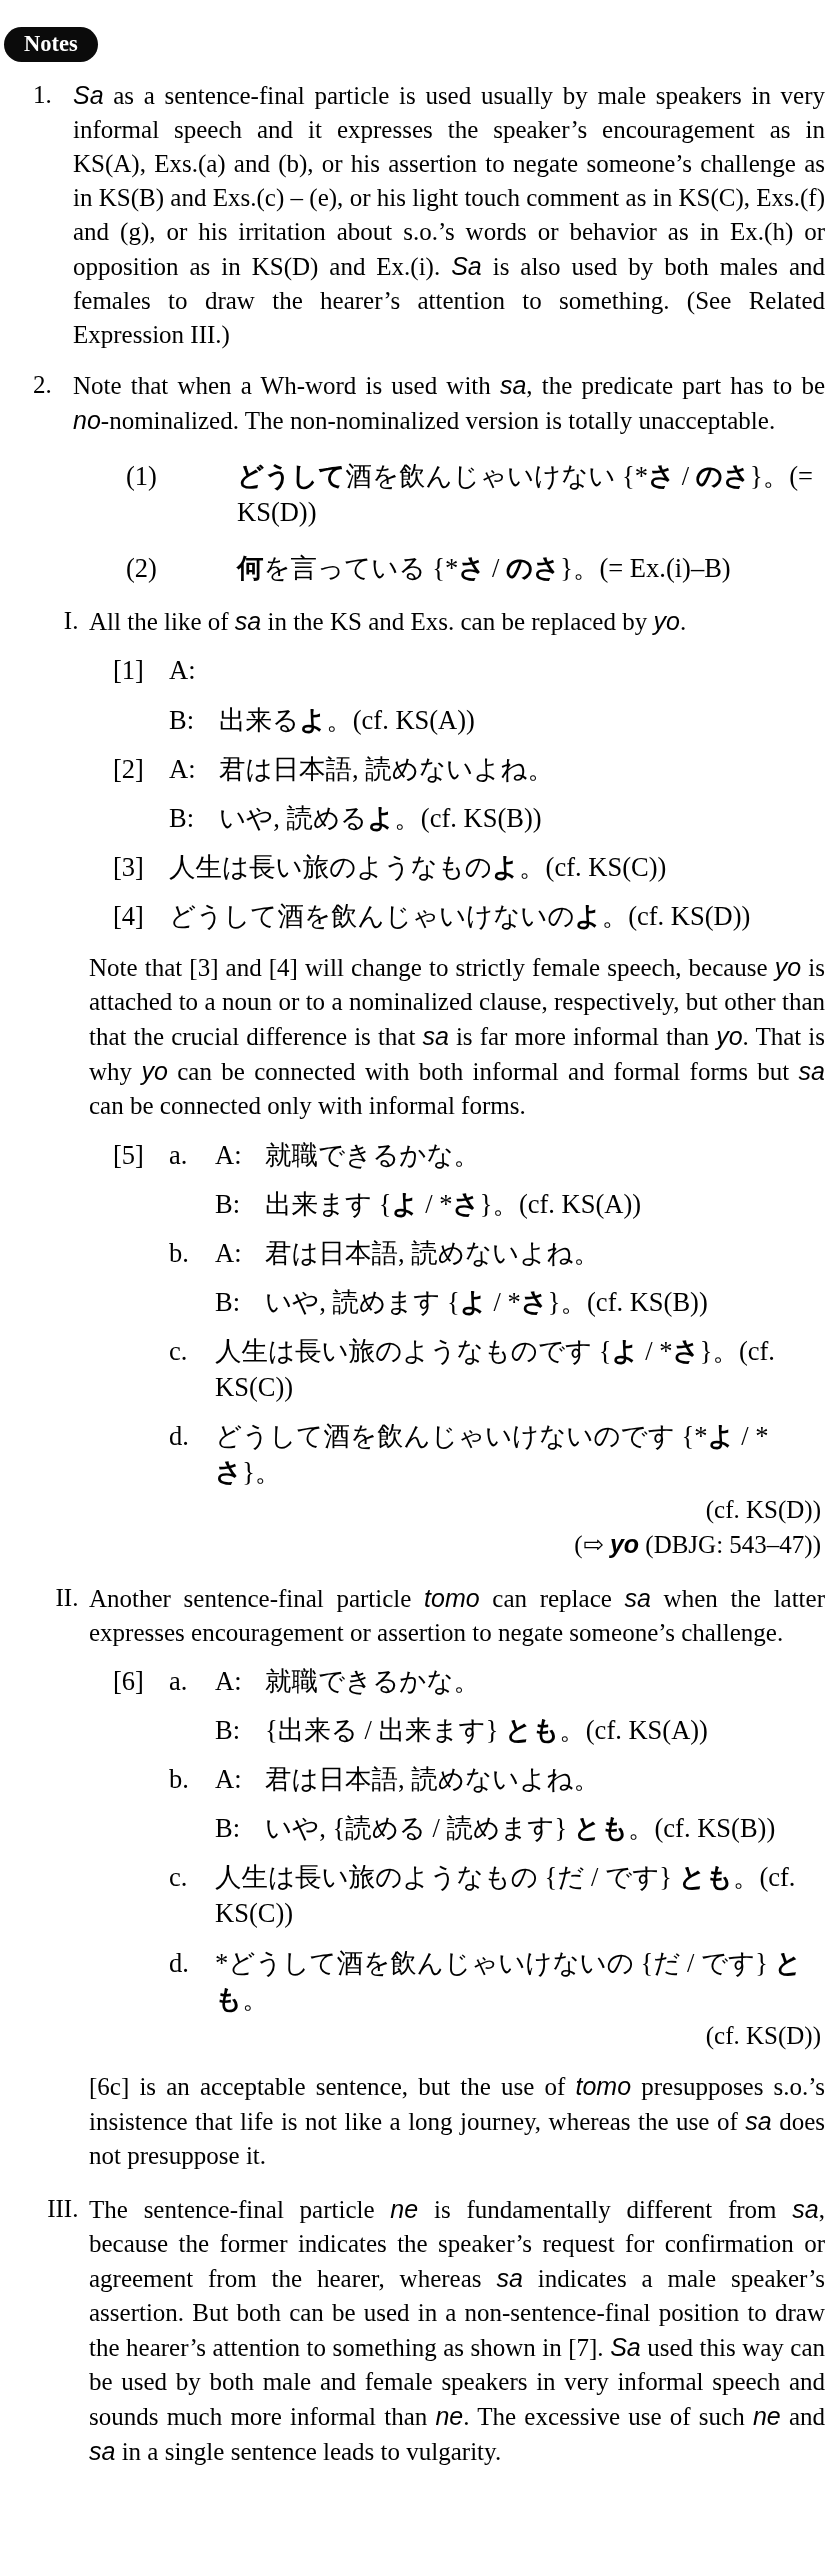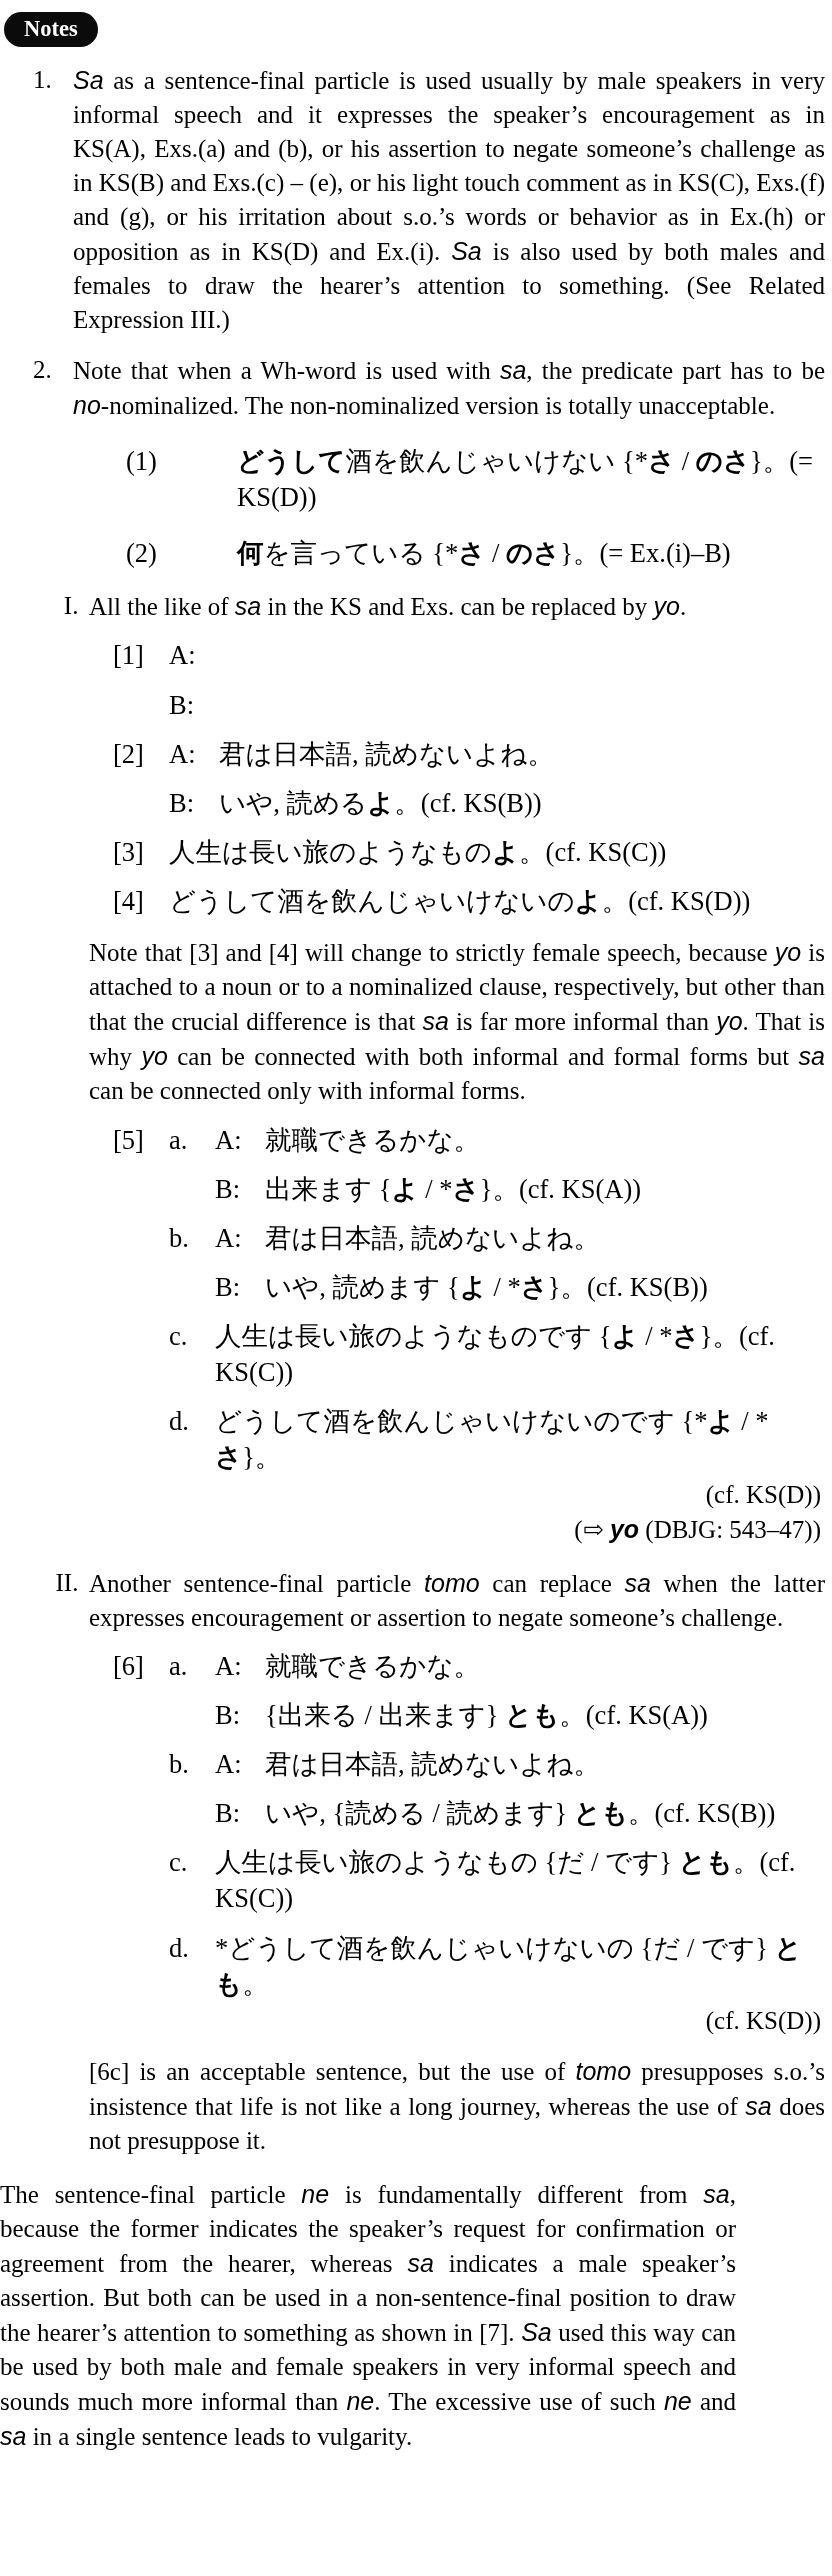--- a/index.html
+++ b/index.html
@@ -13,21 +13,21 @@
   .page { padding: 8px 0 20px 0; }
 
   
   .rom { font-family: "Liberation Sans", "DejaVu Sans", sans-serif; font-style: italic; }
   .bi  { font-family: "Liberation Sans", "DejaVu Sans", sans-serif; font-style: italic; font-weight: bold; }
   .b   { font-weight: bold; }
 
   
   .badge {
     display: inline-block;
-    margin: 4px 0 0 4px;
+    margin: 19px 0 0 4px;
     background: #0b0b0b;
     color: #ffffff;
     font-weight: bold;
     font-size: 22.5px;
     line-height: 32px;
     padding: 0.7px 20px 2px 20px;
     border-radius: 18px;
   }
 
   
@@ -93,20 +93,21 @@
         <div class="re-num">I.</div>
         <div class="re-body"><span>All the like of </span><span class="rom">sa</span><span> in the KS and Exs. can be replaced by </span><span class="rom">yo</span><span>.</span></div>
       </div>
       <div class="ex-row">
         <div class="col-br">[1]</div>
         <div class="col-sp">A:</div>
       </div>
       <div class="ex-row">
         <div class="col-br"></div>
         <div class="col-sp">B:</div>
+        <div class="ex-text"><span>出来る</span><span class="b">よ</span><span>。(cf. KS(A))</span></div>
       </div>
       <div class="ex-row">
         <div class="col-br">[2]</div>
         <div class="col-sp">A:</div>
         <div class="ex-text"><span>君は日本語, 読めないよね。</span></div>
       </div>
       <div class="ex-row">
         <div class="col-br"></div>
         <div class="col-sp">B:</div>
         <div class="ex-text"><span>いや, 読める</span><span class="b">よ</span><span>。(cf. KS(B))</span></div>
@@ -190,17 +191,18 @@
         <div class="ex-text"><span>人生は長い旅のようなもの {だ / です} </span><span class="b">とも</span><span>。(cf. KS(C))</span></div>
       </div>
       <div class="ex-row">
         <div class="col-br"></div>
         <div class="col-lt">d.</div>
         <div class="ex-text"><span>*どうして酒を飲んじゃいけないの {だ / です} </span><span class="b">とも</span><span>。</span></div>
       </div>
       <div class="right-line"><span>(cf. KS(D))</span></div>
       <div class="sec-para"><span>[6c] is an acceptable sentence, but the use of </span><span class="rom">tomo</span><span> presupposes s.o.’s insistence that life is not like a long journey, whereas the use of </span><span class="rom">sa</span><span> does not presuppose it.</span></div>
       <div class="re-row">
+        <div class="re-num">III.</div>
         <div class="re-body"><span>The sentence-final particle </span><span class="rom">ne</span><span> is fundamentally different from </span><span class="rom">sa</span><span>, because the former indicates the speaker’s request for confirmation or agreement from the hearer, whereas </span><span class="rom">sa</span><span> indicates a male speaker’s assertion. But both can be used in a non-sentence-final position to draw the hearer’s attention to something as shown in [7]. </span><span class="rom">Sa</span><span> used this way can be used by both male and female speakers in very informal speech and sounds much more informal than </span><span class="rom">ne</span><span>. The excessive use of such </span><span class="rom">ne</span><span> and </span><span class="rom">sa</span><span> in a single sentence leads to vulgarity.</span></div>
       </div>
     </div>
 </div>
 
 
 </body></html>

